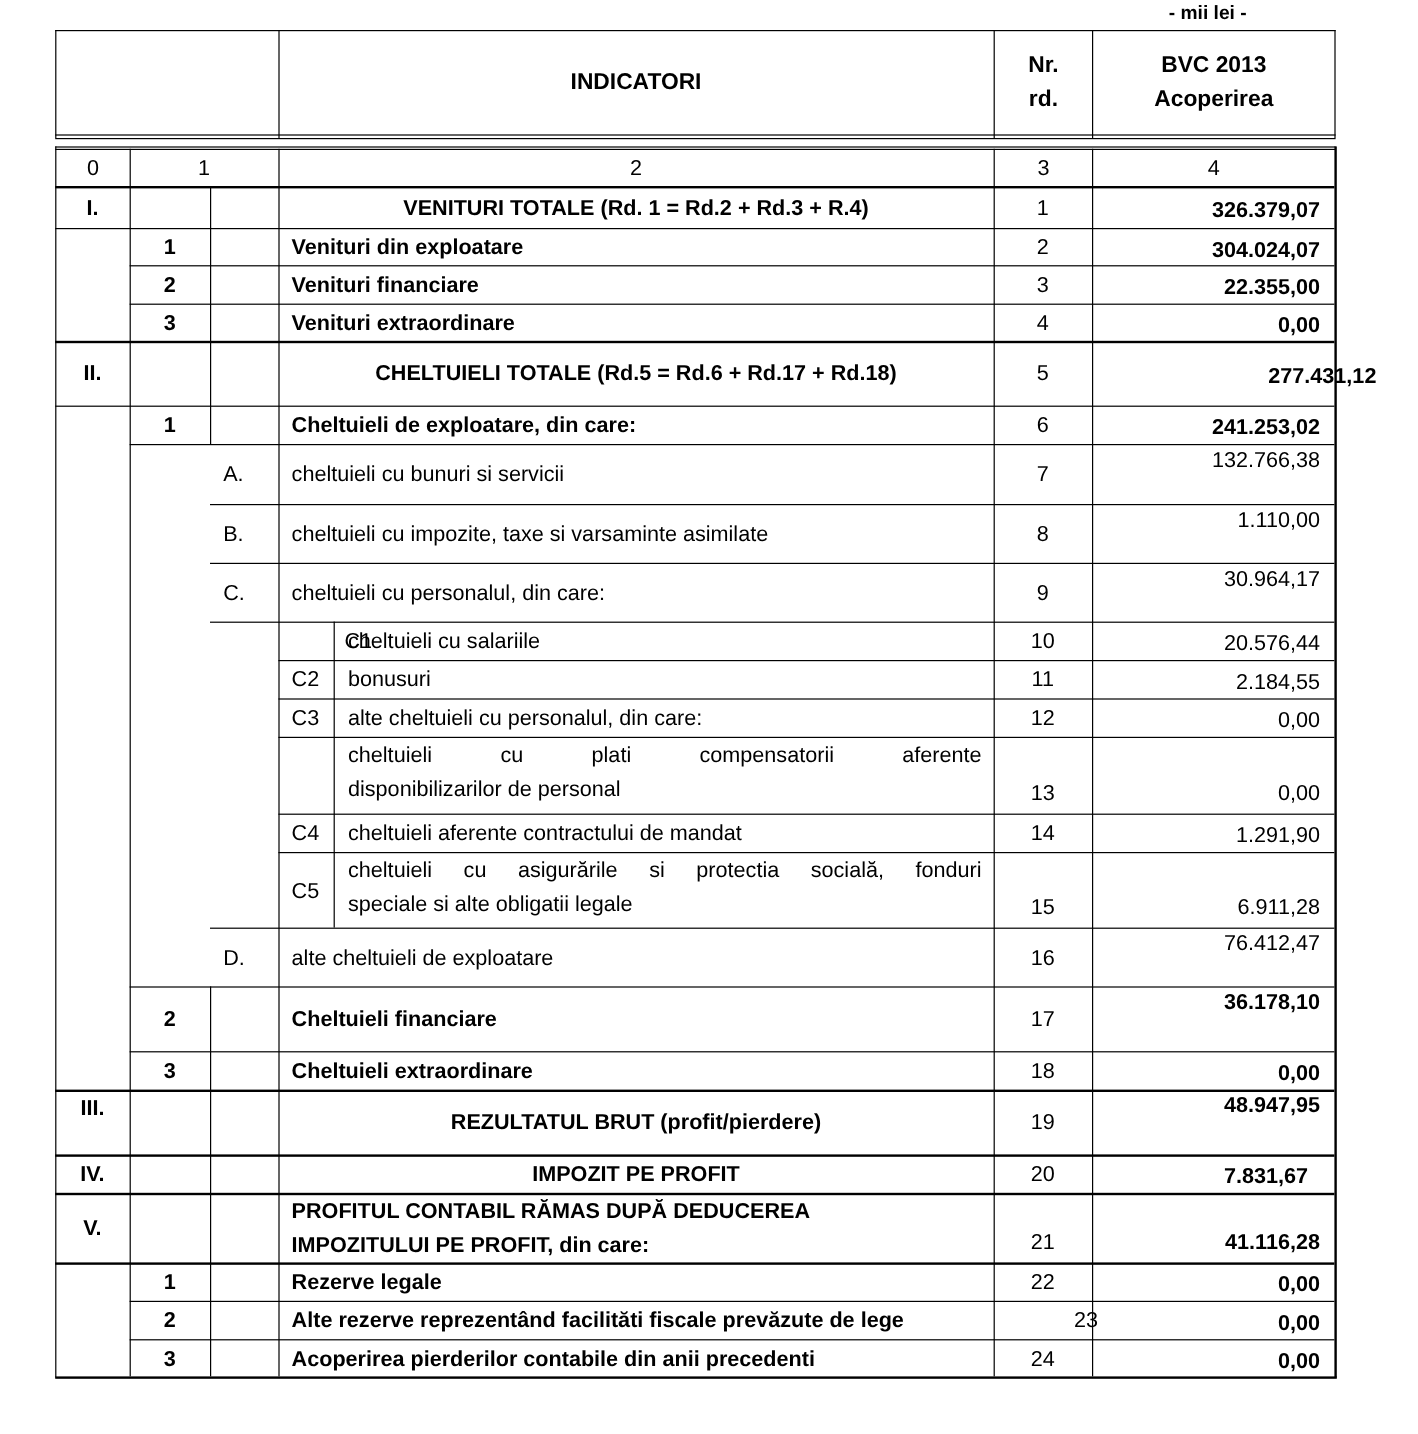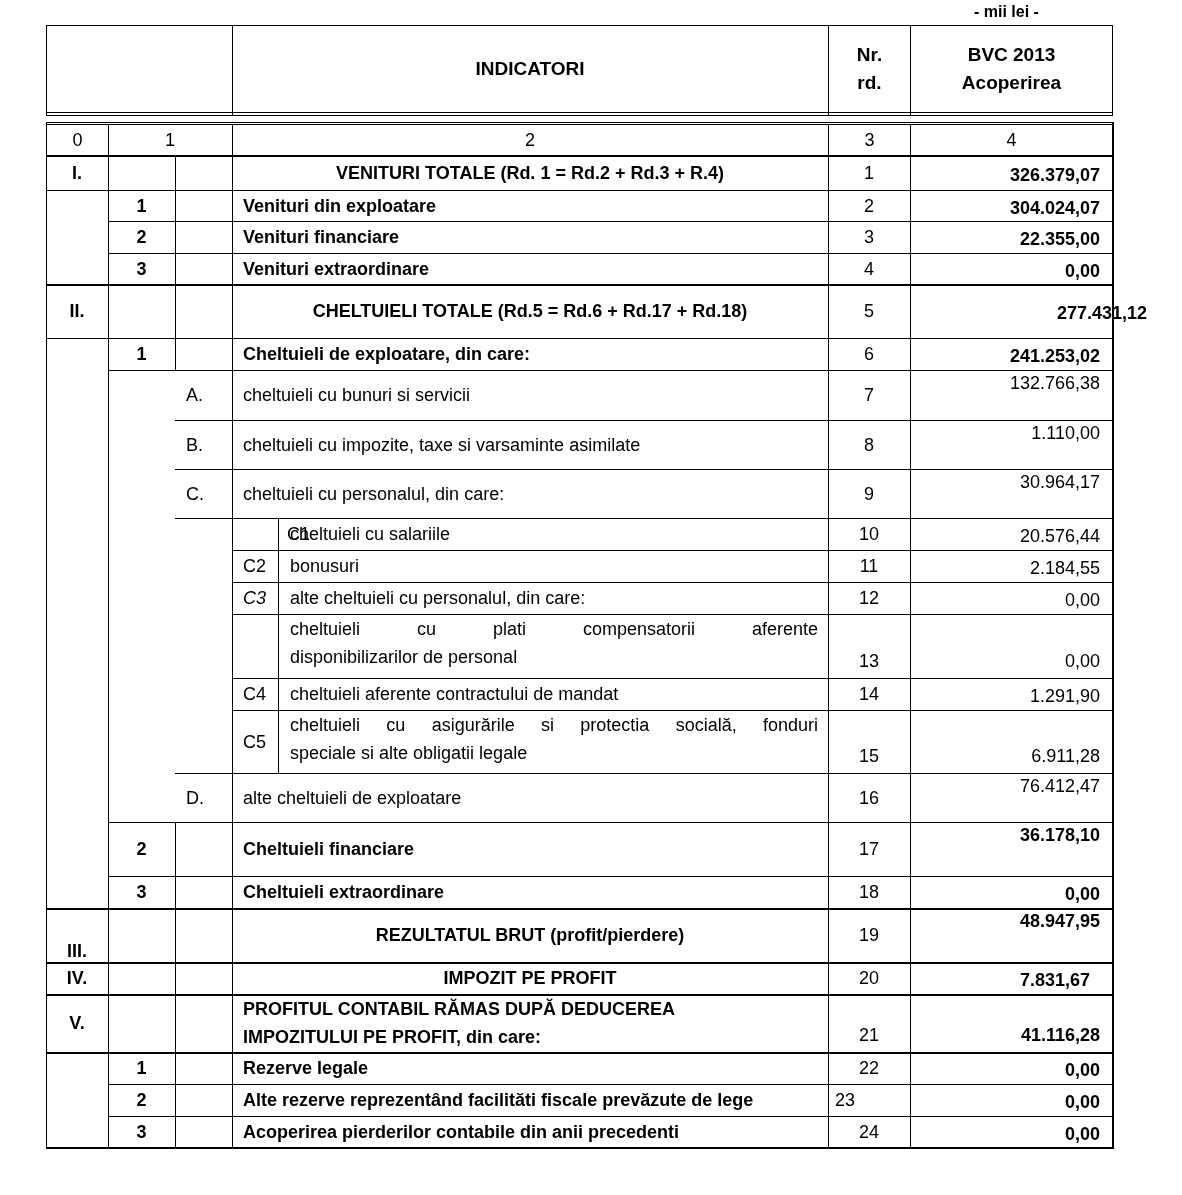--- a/index.html
+++ b/index.html
@@ -118,21 +118,21 @@
     <div class="t c" style="left: 828px; top: 482.5px; width: 82px;">9</div>
     <div class="t r" style="left: 910px; top: 471px; width: 190px;">30.964,17</div>
     <div class="t " style="left: 243px; top: 523px; margin-left: 44px;">C1</div>
     <div class="t " style="left: 290px; top: 523px;">cheltuieli cu salariile</div>
     <div class="t c" style="left: 828px; top: 523px; width: 82px;">10</div>
     <div class="t r" style="left: 910px; top: 525px; width: 190px;">20.576,44</div>
     <div class="t " style="left: 243px; top: 555px;">C2</div>
     <div class="t " style="left: 290px; top: 555px;">bonusuri</div>
     <div class="t c" style="left: 828px; top: 555px; width: 82px;">11</div>
     <div class="t r" style="left: 910px; top: 557px; width: 190px;">2.184,55</div>
-    <div class="t " style="left: 243px; top: 587px; font-style: italic;">C3</div>
+    <div class="t " style="left: 243px; top: 587px;">C3</div>
     <div class="t " style="left: 290px; top: 587px;">alte cheltuieli cu personalul, din care:</div>
     <div class="t c" style="left: 828px; top: 587px; width: 82px;">12</div>
     <div class="t r" style="left: 910px; top: 589px; width: 190px;">0,00</div>
     <div class="t" style="left: 290px; top: 618px; width: 528px; text-align: justify; text-align-last: justify; white-space: normal;">cheltuieli cu plati compensatorii aferente</div>
     <div class="t " style="left: 290px; top: 646px;">disponibilizarilor de personal</div>
     <div class="t c" style="left: 828px; top: 650px; width: 82px;">13</div>
     <div class="t r" style="left: 910px; top: 650px; width: 190px;">0,00</div>
     <div class="t " style="left: 243px; top: 683px;">C4</div>
     <div class="t " style="left: 290px; top: 683px;">cheltuieli aferente contractului de mandat</div>
     <div class="t c" style="left: 828px; top: 683px; width: 82px;">14</div>
@@ -147,38 +147,38 @@
     <div class="t c" style="left: 828px; top: 786.5px; width: 82px;">16</div>
     <div class="t r" style="left: 910px; top: 775px; width: 190px;">76.412,47</div>
     <div class="t c b" style="left: 108px; top: 838px; width: 67px;">2</div>
     <div class="t b" style="left: 243px; top: 838px;">Cheltuieli financiare</div>
     <div class="t c" style="left: 828px; top: 838px; width: 82px;">17</div>
     <div class="t r b" style="left: 910px; top: 824px; width: 190px;">36.178,10</div>
     <div class="t c b" style="left: 108px; top: 881px; width: 67px;">3</div>
     <div class="t b" style="left: 243px; top: 881px;">Cheltuieli extraordinare</div>
     <div class="t c" style="left: 828px; top: 881px; width: 82px;">18</div>
     <div class="t r b" style="left: 910px; top: 883px; width: 190px;">0,00</div>
-    <div class="t c b" style="left: 46px; top: 940px; width: 62px;">III.</div>
+    <div class="t c b" style="left: 46px; top: 912px; width: 62px;">III.</div>
     <div class="t c b" style="left: 232px; top: 924px; width: 596px;">REZULTATUL BRUT (profit/pierdere)</div>
     <div class="t c" style="left: 828px; top: 924px; width: 82px;">19</div>
     <div class="t r b" style="left: 910px; top: 910px; width: 190px;">48.947,95</div>
     <div class="t c b" style="left: 46px; top: 967px; width: 62px;">IV.</div>
     <div class="t c b" style="left: 232px; top: 967px; width: 596px;">IMPOZIT PE PROFIT</div>
     <div class="t c" style="left: 828px; top: 967px; width: 82px;">20</div>
     <div class="t r b" style="left: 900px; top: 969px; width: 190px;">7.831,67</div>
     <div class="t c b" style="left: 46px; top: 1012px; width: 62px;">V.</div>
     <div class="t b" style="left: 243px; top: 998px; width: 575px; text-align: left; text-align-last: left; white-space: normal;">PROFITUL CONTABIL RĂMAS DUPĂ DEDUCEREA</div>
     <div class="t b" style="left: 243px; top: 1026px;">IMPOZITULUI PE PROFIT, din care:</div>
     <div class="t c" style="left: 828px; top: 1024px; width: 82px;">21</div>
     <div class="t r b" style="left: 910px; top: 1024px; width: 190px;">41.116,28</div>
     <div class="t c b" style="left: 108px; top: 1057px; width: 67px;">1</div>
     <div class="t b" style="left: 243px; top: 1057px;">Rezerve legale</div>
     <div class="t c" style="left: 828px; top: 1057px; width: 82px;">22</div>
     <div class="t r b" style="left: 910px; top: 1059px; width: 190px;">0,00</div>
     <div class="t c b" style="left: 108px; top: 1089px; width: 67px;">2</div>
     <div class="t b" style="left: 243px; top: 1089px;">Alte rezerve reprezentând facilităti fiscale prevăzute de lege</div>
-    <div class="t c" style="left: 804px; top: 1089px; width: 82px;">23</div>
+    <div class="t c" style="left: 864px; top: 1089px; width: 82px;">23</div>
     <div class="t r b" style="left: 910px; top: 1091px; width: 190px;">0,00</div>
     <div class="t c b" style="left: 108px; top: 1120.5px; width: 67px;">3</div>
     <div class="t b" style="left: 243px; top: 1120.5px;">Acoperirea pierderilor contabile din anii precedenti</div>
     <div class="t c" style="left: 828px; top: 1120.5px; width: 82px;">24</div>
     <div class="t r b" style="left: 910px; top: 1122.5px; width: 190px;">0,00</div>
   </div>
 
 </body></html>

